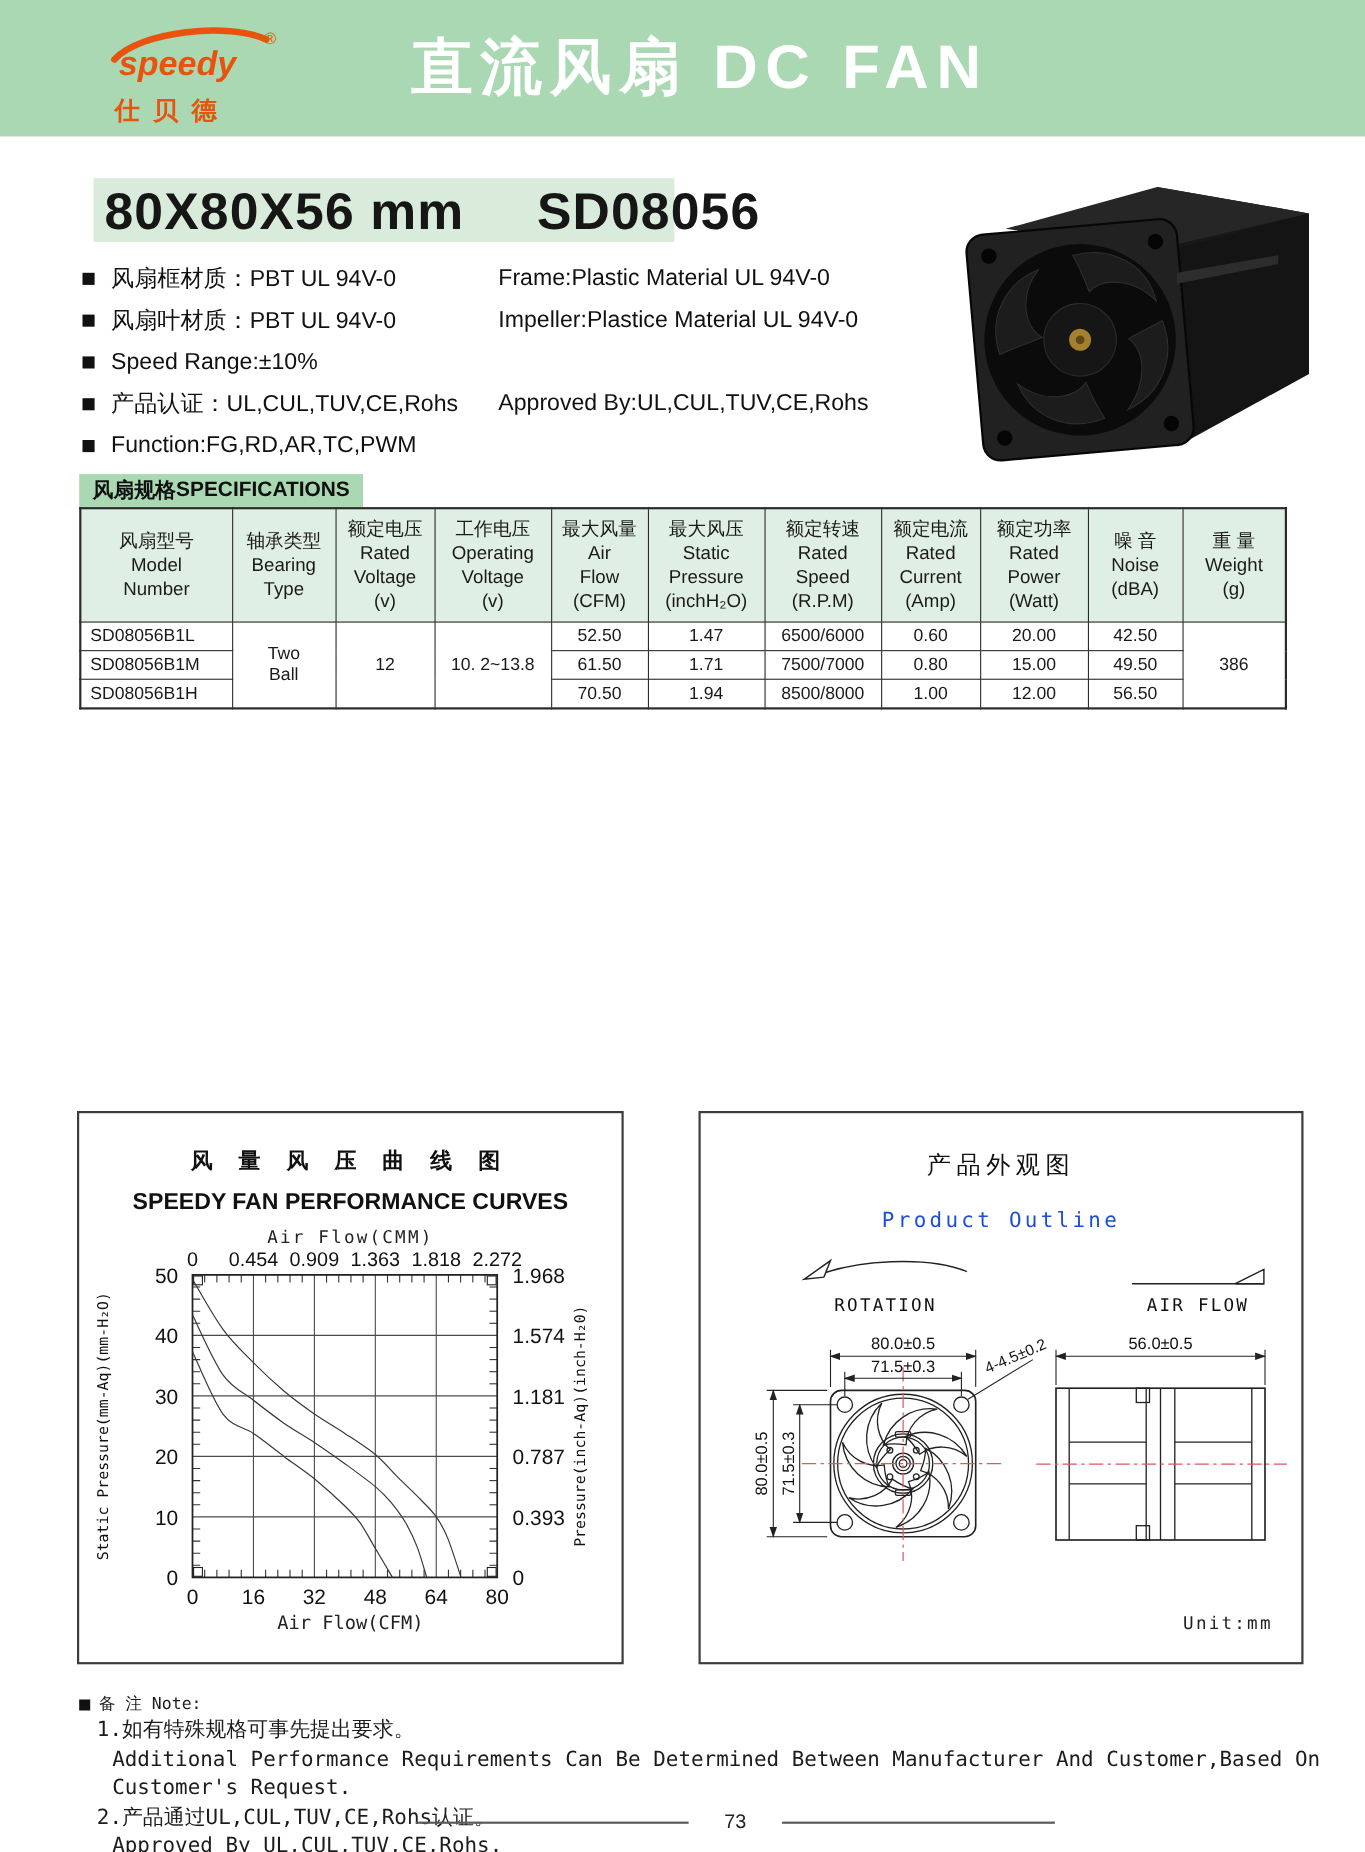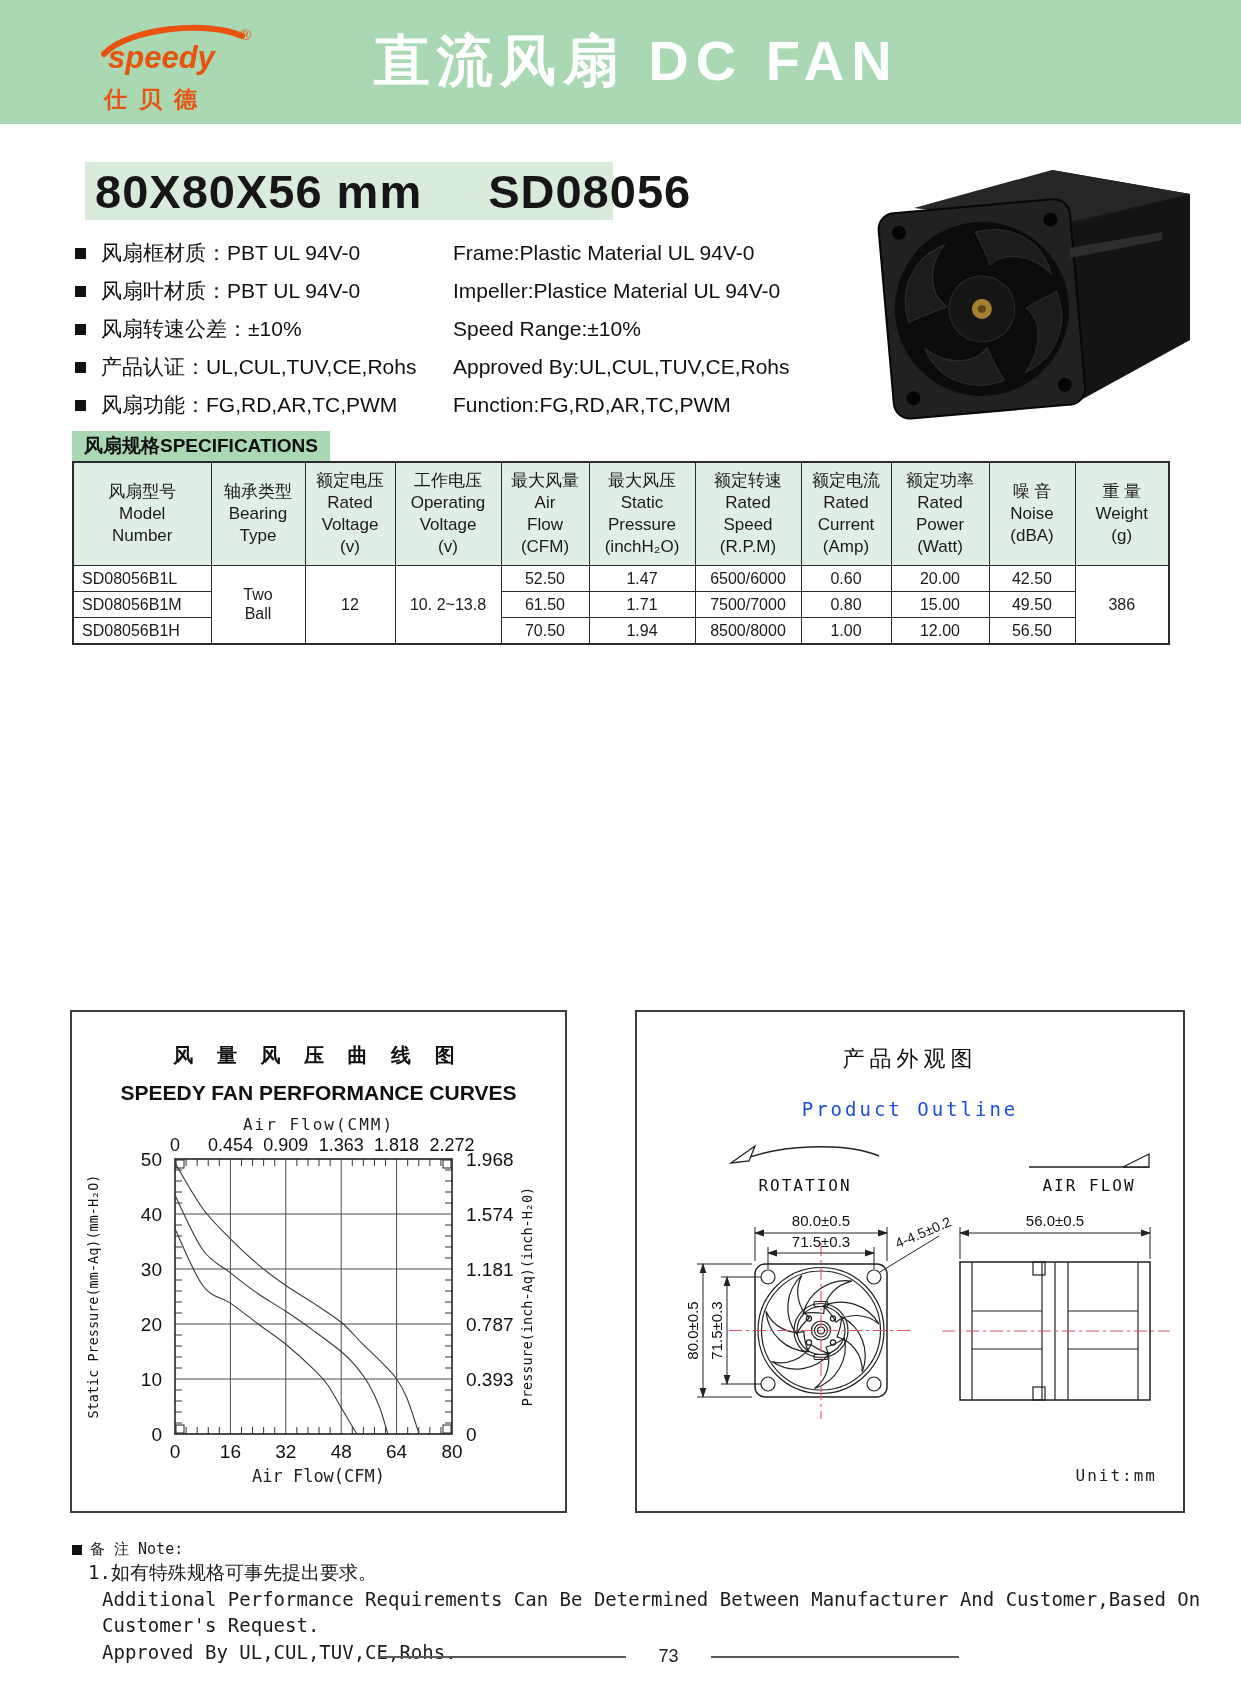--- a/index.html
+++ b/index.html
@@ -106,31 +106,29 @@
       <span class="zh">风扇框材质：PBT UL 94V-0</span>
       <span class="en">Frame:Plastic  Material UL 94V-0</span>
     </div>
     <div class="feature-row">
       <span class="sq"></span>
       <span class="zh">风扇叶材质：PBT UL 94V-0</span>
       <span class="en">Impeller:Plastice Material UL 94V-0</span>
     </div>
     <div class="feature-row">
       <span class="sq"></span>
-      <span class="zh">风扇转速公差：±10%</span>
       <span class="en">Speed Range:±10%</span>
     </div>
     <div class="feature-row">
       <span class="sq"></span>
       <span class="zh">产品认证：UL,CUL,TUV,CE,Rohs</span>
       <span class="en">Approved By:UL,CUL,TUV,CE,Rohs</span>
     </div>
     <div class="feature-row">
       <span class="sq"></span>
-      <span class="zh">风扇功能：FG,RD,AR,TC,PWM</span>
       <span class="en">Function:FG,RD,AR,TC,PWM</span>
     </div>
   </section>
 
   <div class="photo">
     <svg width="350" height="288" viewBox="0 0 350 288">
 
       <polygon points="196,30 334,54 334,200 196,168" fill="#181818"></polygon>
       <circle cx="208" cy="44" r="5" fill="#060606"></circle>
         <circle cx="322" cy="64" r="5" fill="#060606"></circle>
@@ -523,20 +521,21 @@
     <div class="unit">Unit:mm</div>
   </div>
 
   <section class="notes">
     <div class="notes-title">
       <span class="sq"></span>
       <span>备 注 Note:</span>
     </div>
     <div class="notes-line">1.如有特殊规格可事先提出要求。</div>
     <div class="notes-line en">Additional Performance Requirements Can Be Determined Between Manufacturer And Customer,Based  On Customer's Request.</div>
+    <div class="notes-line">2.产品通过UL,CUL,TUV,CE,Rohs认证。</div>
     <div class="notes-line en">Approved By UL,CUL,TUV,CE,Rohs.</div>
   </section>
 
   <footer class="footer">
     <div class="rule"></div>
     <div class="num">73</div>
     <div class="rule"></div>
   </footer>
 
 </div>

